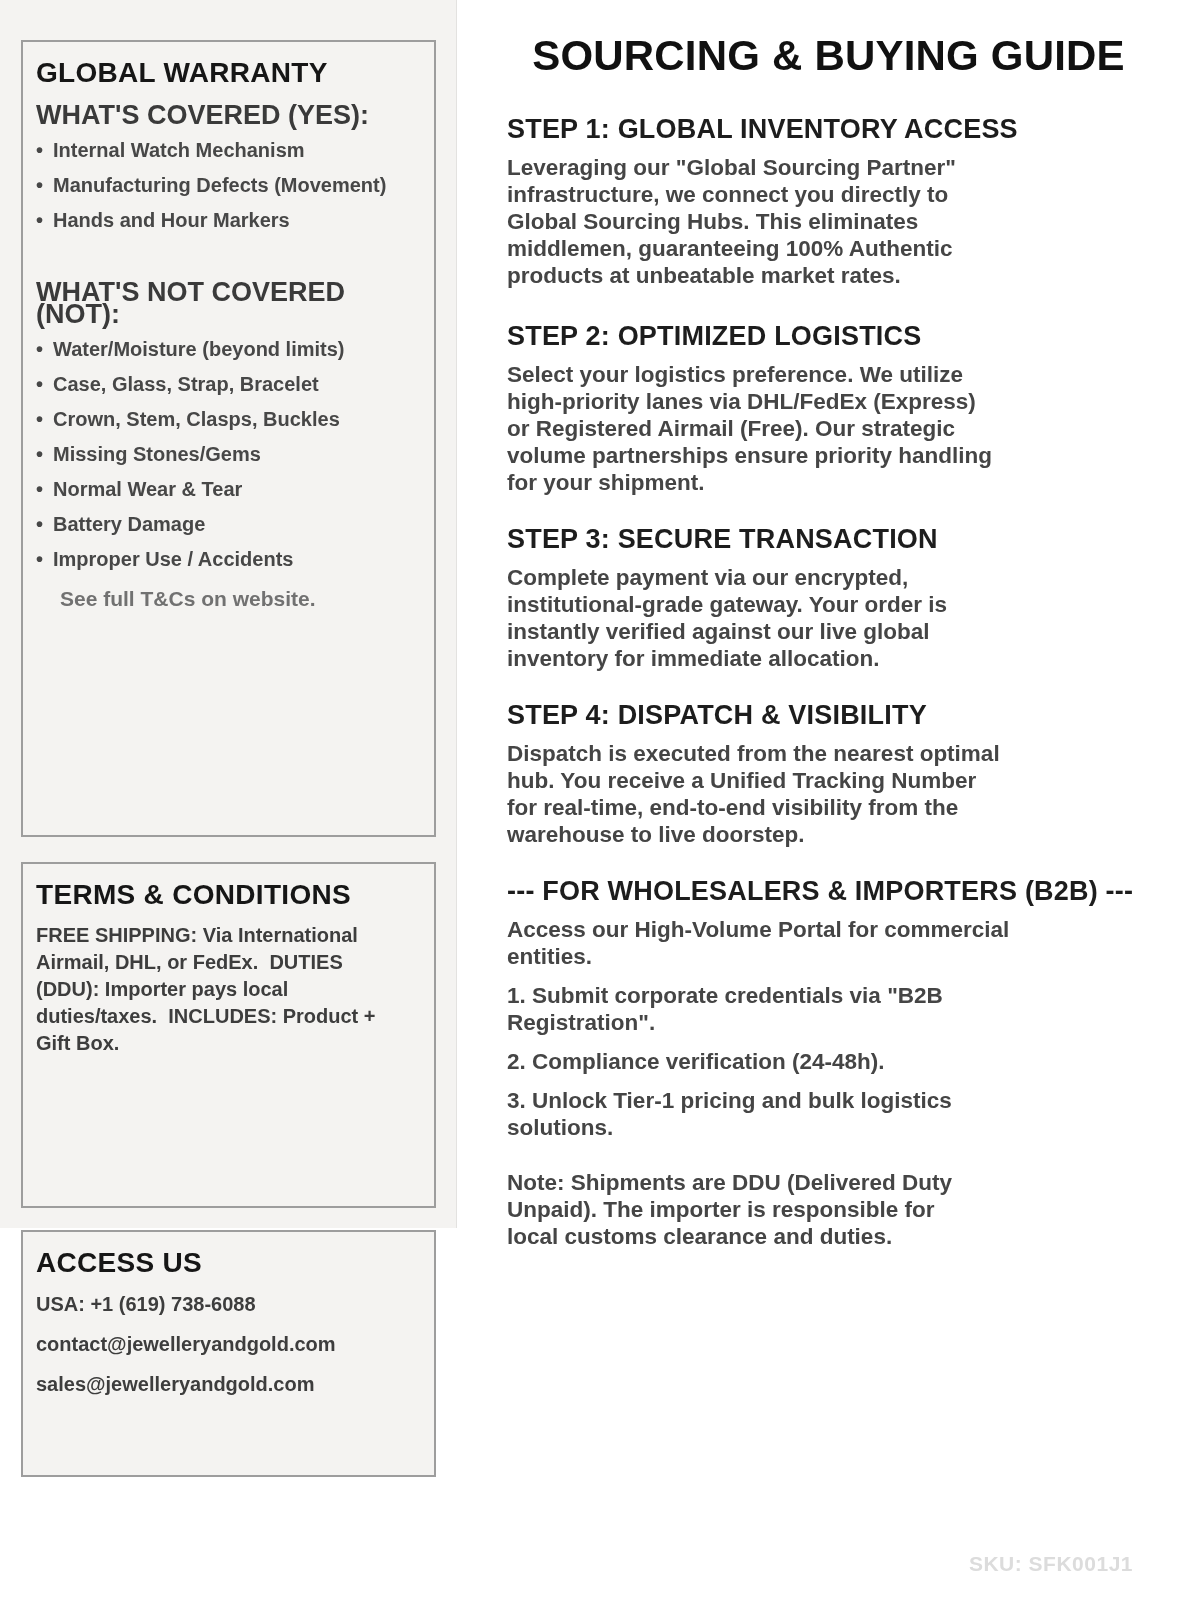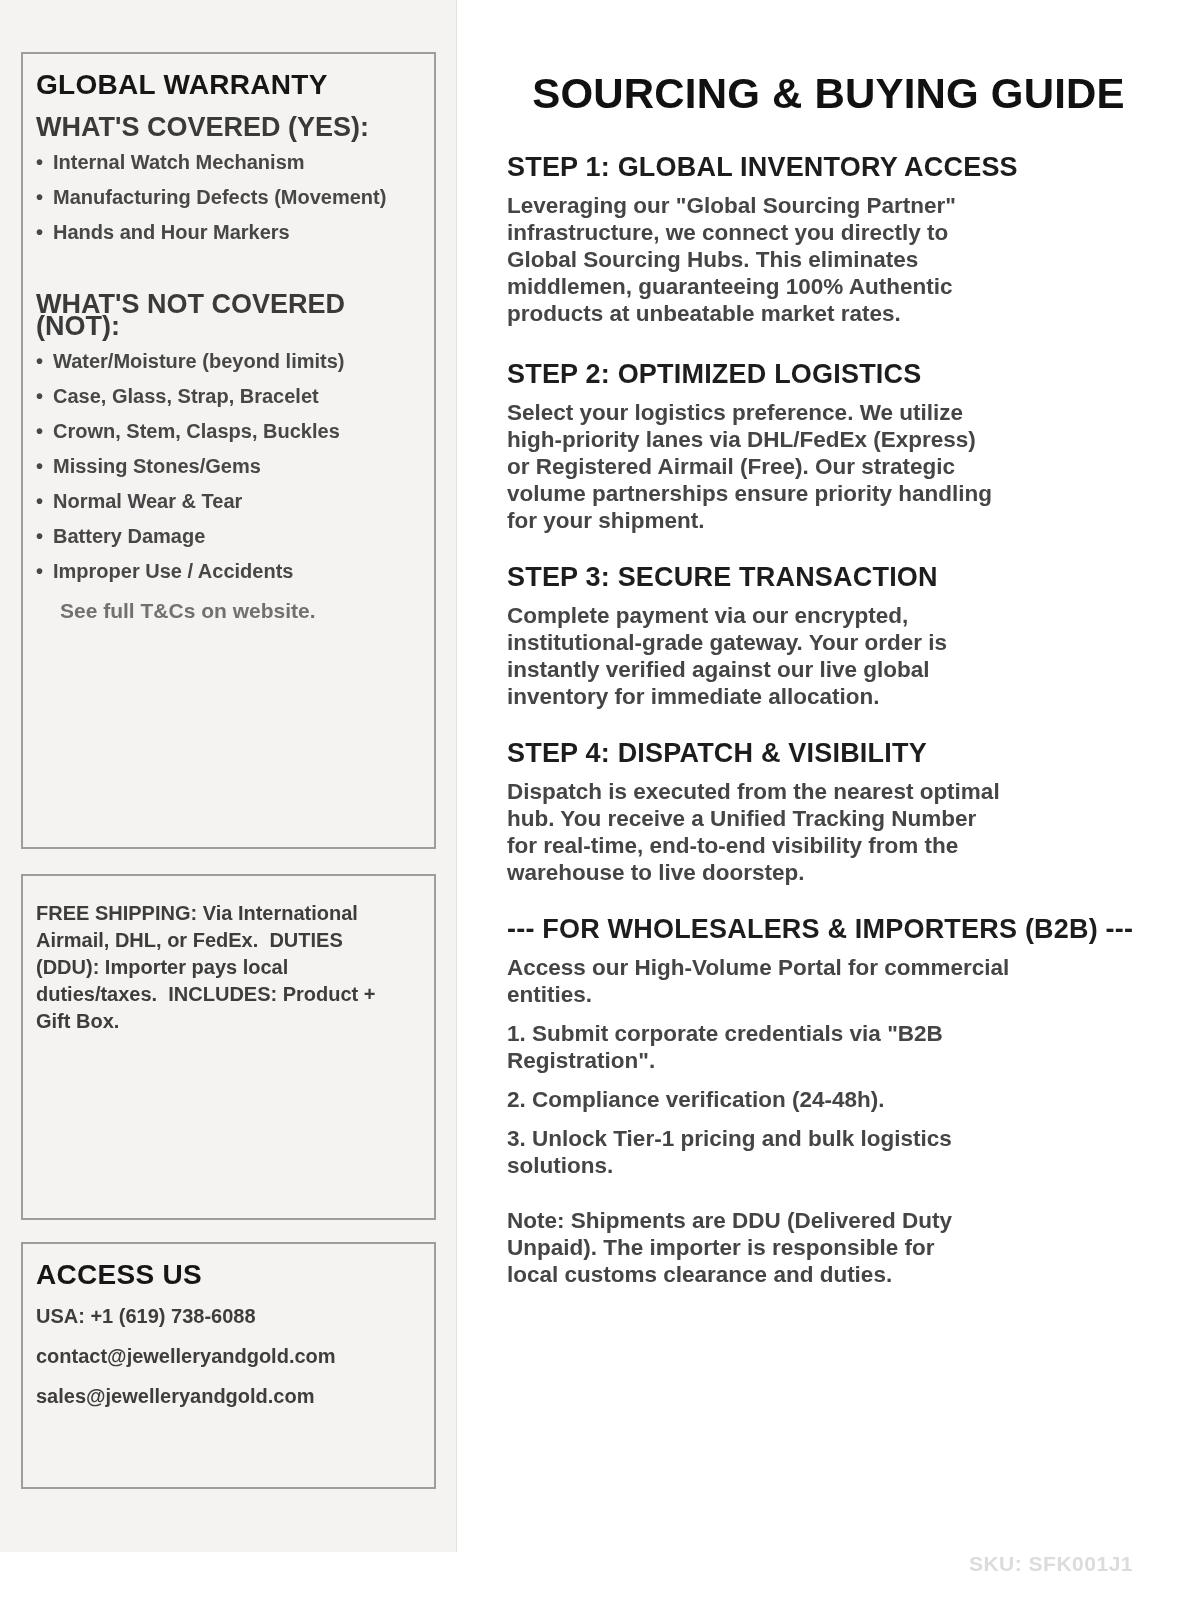--- a/index.html
+++ b/index.html
@@ -8,24 +8,24 @@
     background:#ffffff;
     font-family:"Liberation Sans", sans-serif;
     position:relative;
     overflow:hidden;
     -webkit-font-smoothing:antialiased;
   }
 
   
   .sidebar {
     position:absolute; left:0; top:0;
-    width:457px; height:1552px;
+    width:457px; height:1228px;
     background:#f4f3f1;
     border-right:1px solid #e3e2e0;
-    padding:12px 20px 0 21px;
+    padding:0 20px 0 21px;
   }
   .panel {
     border:2px solid #9d9d9d;
     background:#f4f3f1;
     padding:14px 14px 0 13px;
   }
   .panel-warranty { margin-top:40px; height:797px; }
   .panel-terms    { margin-top:25px; height:346px; }
   .panel-contact  { margin-top:22px; height:247px; }
 
@@ -56,21 +56,21 @@
     font-size:20px; font-weight:bold; color:#3d3d3d;
     line-height:21px; margin-top:19px;
   }
   .contact-line.first { margin-top:14px; }
 
   
   .main {
     position:absolute; left:457px; top:0;
     width:743px; height:1600px;
     background:#ffffff;
-    padding:70px 50px 0 50px;
+    padding:32px 50px 0 50px;
     border-radius:17px;
   }
   .main-title {
     text-align:center;
     font-size:42px; font-weight:bold; color:#111111;
     line-height:48px; letter-spacing:0.2px;
   }
   .step-heading {
     font-size:27px; font-weight:bold; color:#1d1d1d;
     line-height:34px; letter-spacing:0.2px; margin-top:30px;
@@ -113,20 +113,21 @@
         <li>Crown, Stem, Clasps, Buckles</li>
         <li>Missing Stones/Gems</li>
         <li>Normal Wear &amp; Tear</li>
         <li>Battery Damage</li>
         <li>Improper Use / Accidents</li>
       </ul>
     <p class="footnote">See full T&amp;Cs on website.</p>
   </section>
 
   <section class="panel panel-terms">
+    <h2 class="panel-title">TERMS &amp; CONDITIONS</h2>
     <p class="terms-body lines">FREE SHIPPING: Via International
 Airmail, DHL, or FedEx.&nbsp; DUTIES
 (DDU): Importer pays local
 duties/taxes.&nbsp; INCLUDES: Product +
 Gift Box.</p>
   </section>
 
   <section class="panel panel-contact">
     <h2 class="panel-title">ACCESS US</h2>
     <p class="contact-line first">USA: +1 (619) 738-6088</p>

